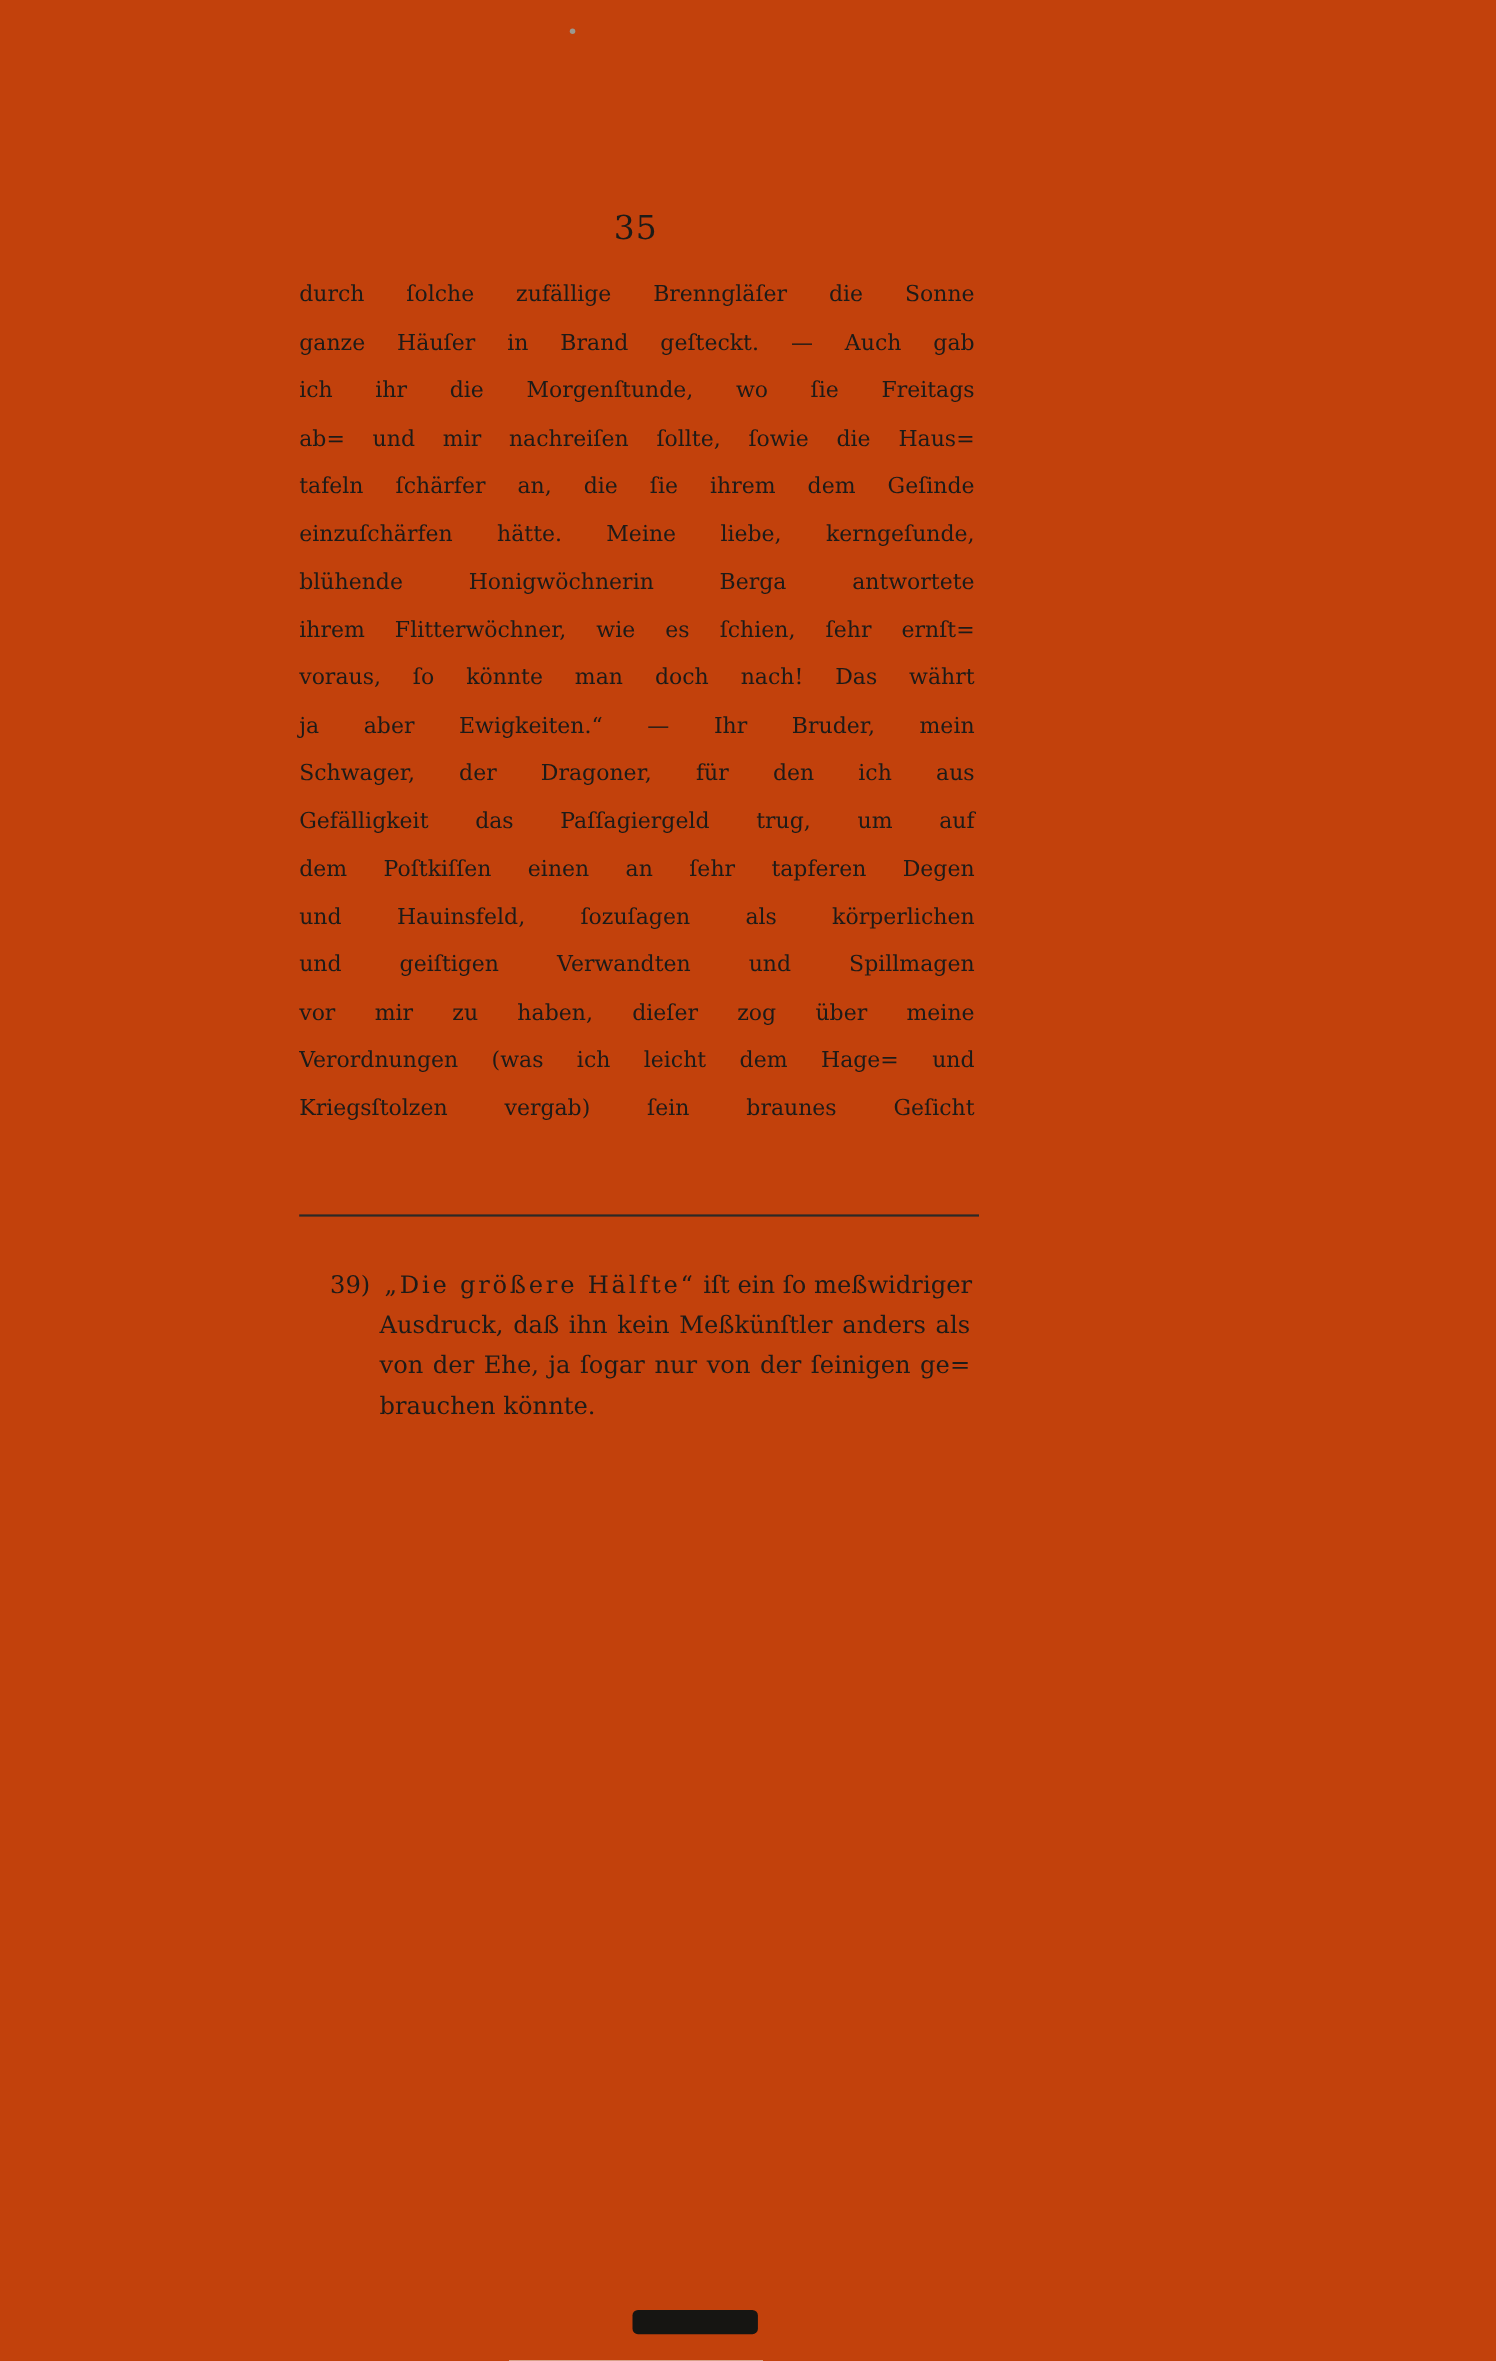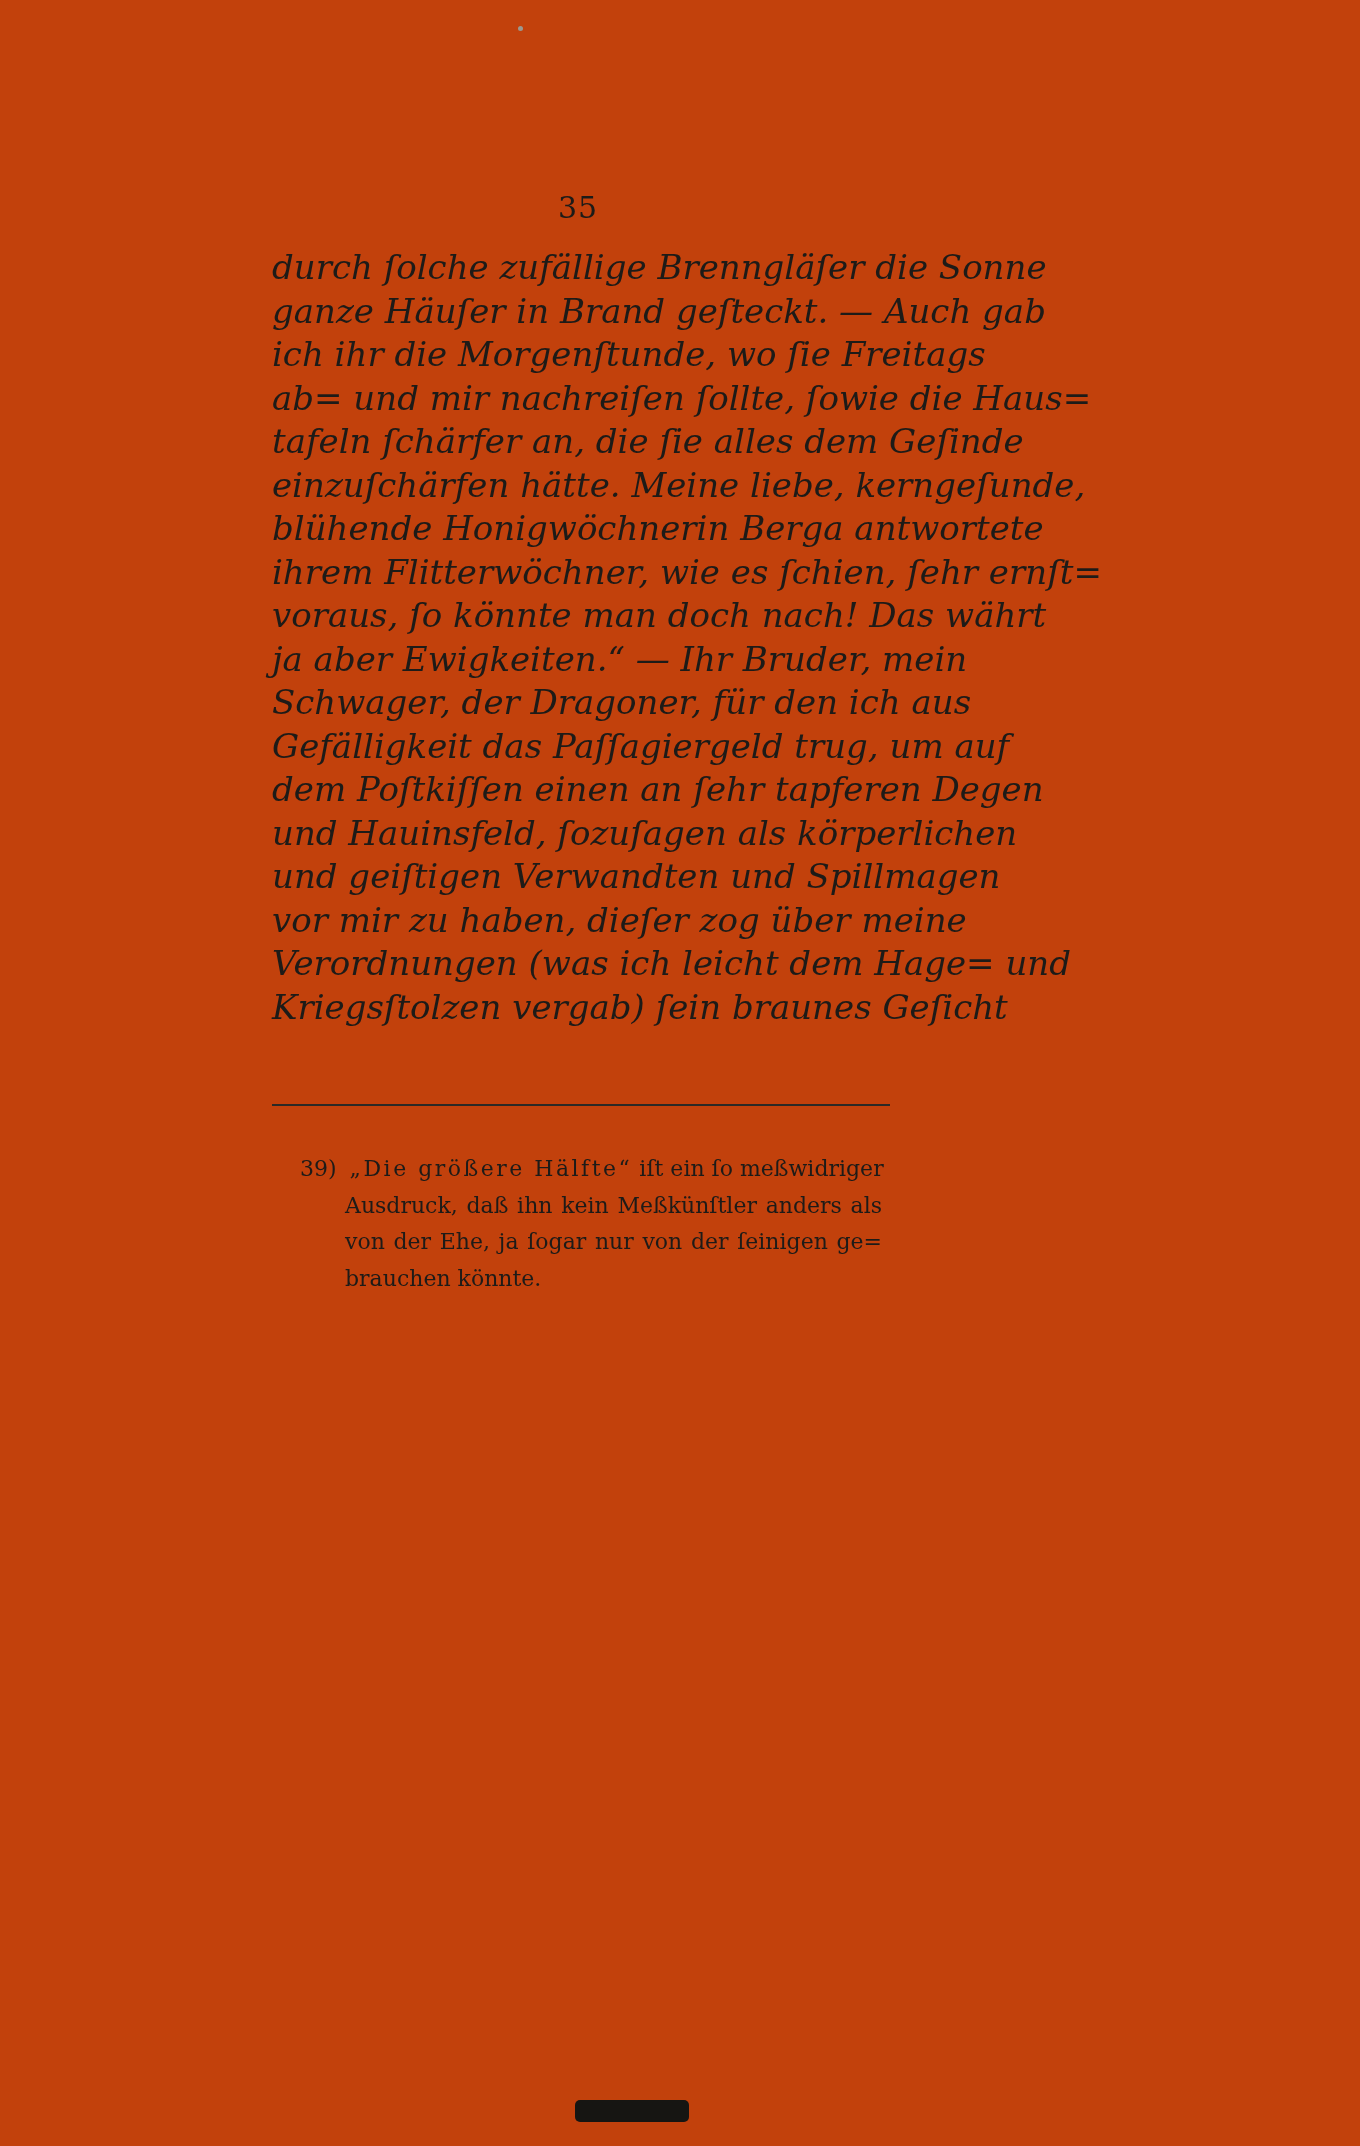--- a/index.html
+++ b/index.html
@@ -35,28 +35,27 @@
     font-size: 30px;
     letter-spacing: 1px;
   }
   .text-block {
     position: absolute;
     top: 246px;
     left: 272px;
     width: 614px;
   }
   .text-block .line {
-    font-size: 34px;
+    font-size: 20px;
     line-height: 43.5px;
     height: 43.5px;
     white-space: nowrap;
     text-align: justify;
     text-align-last: justify;
     overflow: visible;
-    font-style: italic;
   }
   .fn-rule {
     position: absolute;
     top: 1104px;
     left: 272px;
     width: 618px;
     height: 2px;
     background: #2b2926;
   }
   .footnote {
@@ -104,21 +103,21 @@
 
   <div class="speck"></div>
 
   <div class="page-number">35</div>
 
   <div class="text-block">
     <div class="line">durch ſolche zufällige Brenngläſer die Sonne</div>
     <div class="line">ganze Häuſer in Brand geſteckt. — Auch gab</div>
     <div class="line">ich ihr die Morgenſtunde, wo ſie Freitags</div>
     <div class="line">ab= und mir nachreiſen ſollte, ſowie die Haus=</div>
-    <div class="line">tafeln ſchärfer an, die ſie alles dem Geſinde</div>
+    <div class="line">tafeln ſchärfer an, die ſie ihrem dem Geſinde</div>
     <div class="line">einzuſchärfen hätte. Meine liebe, kerngeſunde,</div>
     <div class="line">blühende Honigwöchnerin Berga antwortete</div>
     <div class="line">ihrem Flitterwöchner, wie es ſchien, ſehr ernſt=</div>
     <div class="line">voraus, ſo könnte man doch nach! Das währt</div>
     <div class="line">ja aber Ewigkeiten.“ — Ihr Bruder, mein</div>
     <div class="line">Schwager, der Dragoner, für den ich aus</div>
     <div class="line">Gefälligkeit das Paſſagiergeld trug, um auf</div>
     <div class="line">dem Poſtkiſſen einen an ſehr tapferen Degen</div>
     <div class="line">und Hauinsfeld, ſozuſagen als körperlichen</div>
     <div class="line">und geiſtigen Verwandten und Spillmagen</div>

